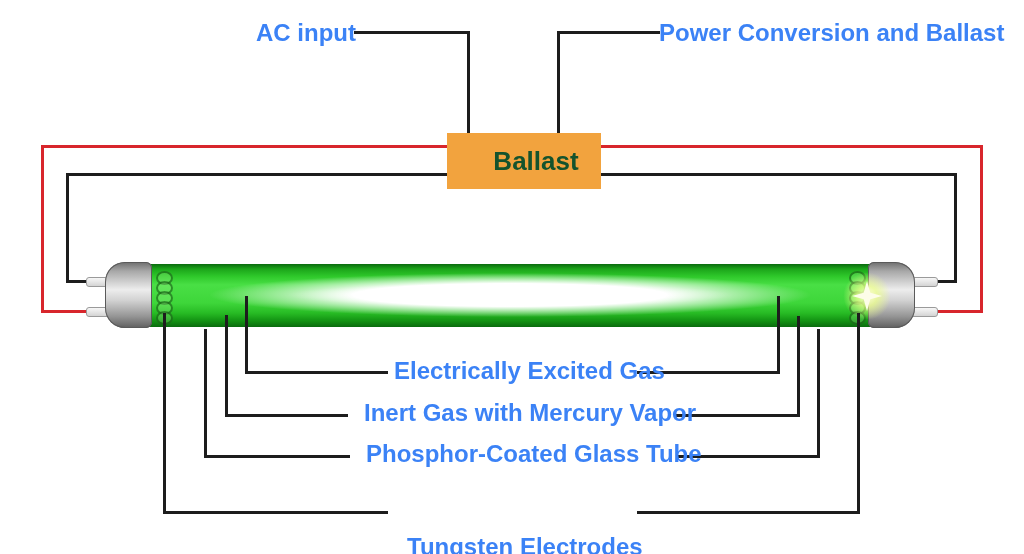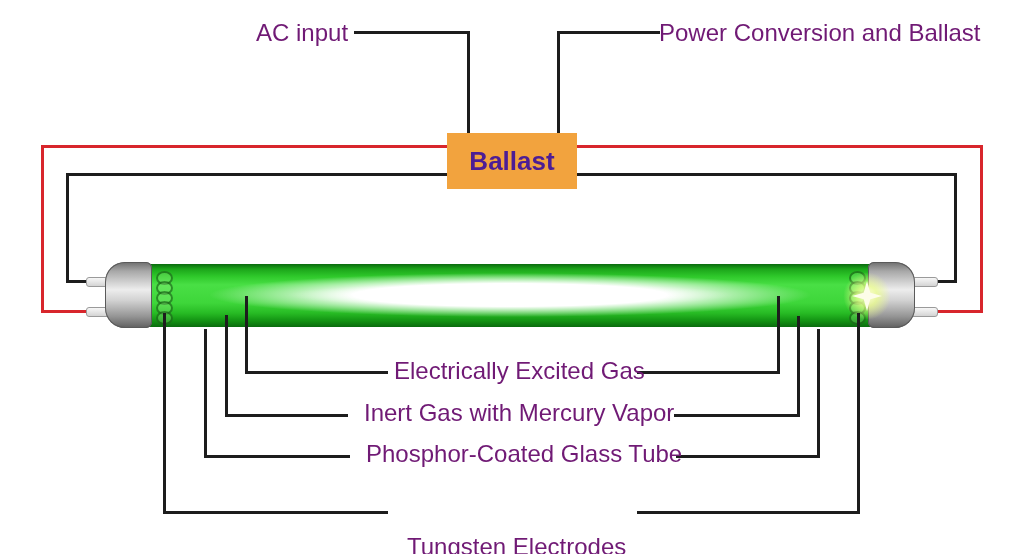--- a/index.html
+++ b/index.html
@@ -9,29 +9,29 @@
   }
   
   .ln{position:absolute;background:#1d1d1d;}
   .ln.red{background:#d8262c;}
   .h{height:3px;}
   .v{width:3px;}
   .z1{z-index:1}.z3{z-index:3}
 
   
   .lbl{
-    position:absolute;color:#701a75;font-size:24px;line-height:28px;
-    white-space:nowrap;letter-spacing:0;z-index:4;
+    position:absolute;color:#3b82f6;font-size:24px;line-height:28px;
+    white-space:nowrap;letter-spacing:0;z-index:4;font-weight:bold;
   }
 
   
   .ballast{
     position:absolute;left:447px;top:133px;width:130px;height:56px;
     display:flex;align-items:center;justify-content:center;
-    color:#4c1d95;font-weight:bold;font-size:26px;z-index:2;
+    color:#14532d;font-weight:bold;font-size:26px;z-index:2;padding-left:24px;
   }
 
   
   .tube-body{
     position:absolute;left:138px;top:264px;width:744px;height:63px;z-index:2;
     background:linear-gradient(180deg,
       #0a6b0e 0%, #1ca51a 8%, #2fc92b 20%, #49df45 33%,
       #3ed63a 62%, #27bb24 78%, #139313 90%, #0a6b0e 100%);
     border-radius:10px;
   }

